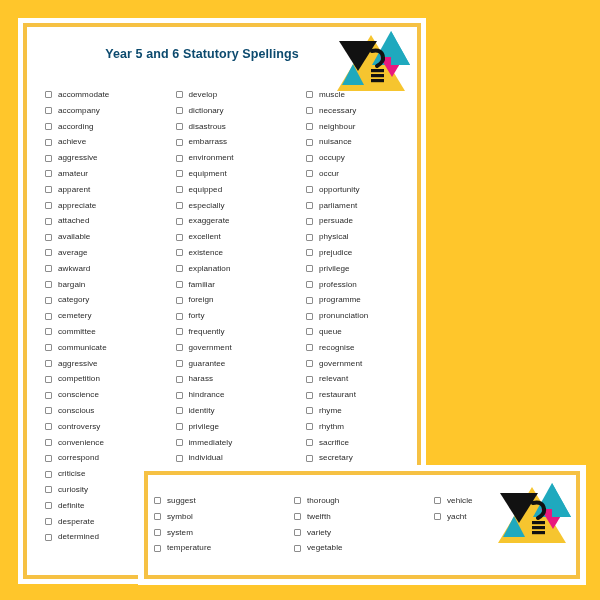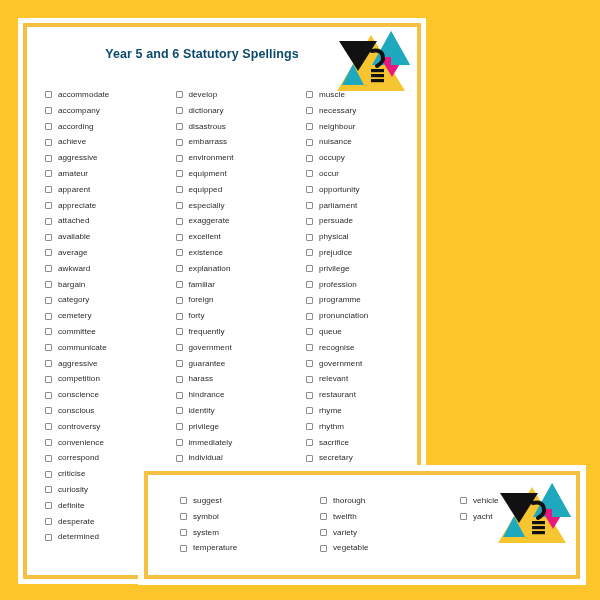--- a/index.html
+++ b/index.html
@@ -114,21 +114,21 @@
     position: relative;
     overflow: hidden;
   }
   .bottom-columns {
     position: absolute;
     left: 0;
     top: 18px;
     right: 0;
     display: flex;
   }
-  .bcol { width: 140px; box-sizing: border-box; padding-left: 32px; }
+  .bcol { width: 140px; box-sizing: border-box; padding-left: 6px; }
 
   
   .logo {
     position: absolute;
     pointer-events: none;
   }
   .logo-main { right: 6px;  top: 2px;  width: 80px; height: 64px; }
   .logo-bottom { right: 4px; top: 6px; width: 80px; height: 64px; }
   .logo svg { display: block; width: 100%; height: 100%; }
 </style>

